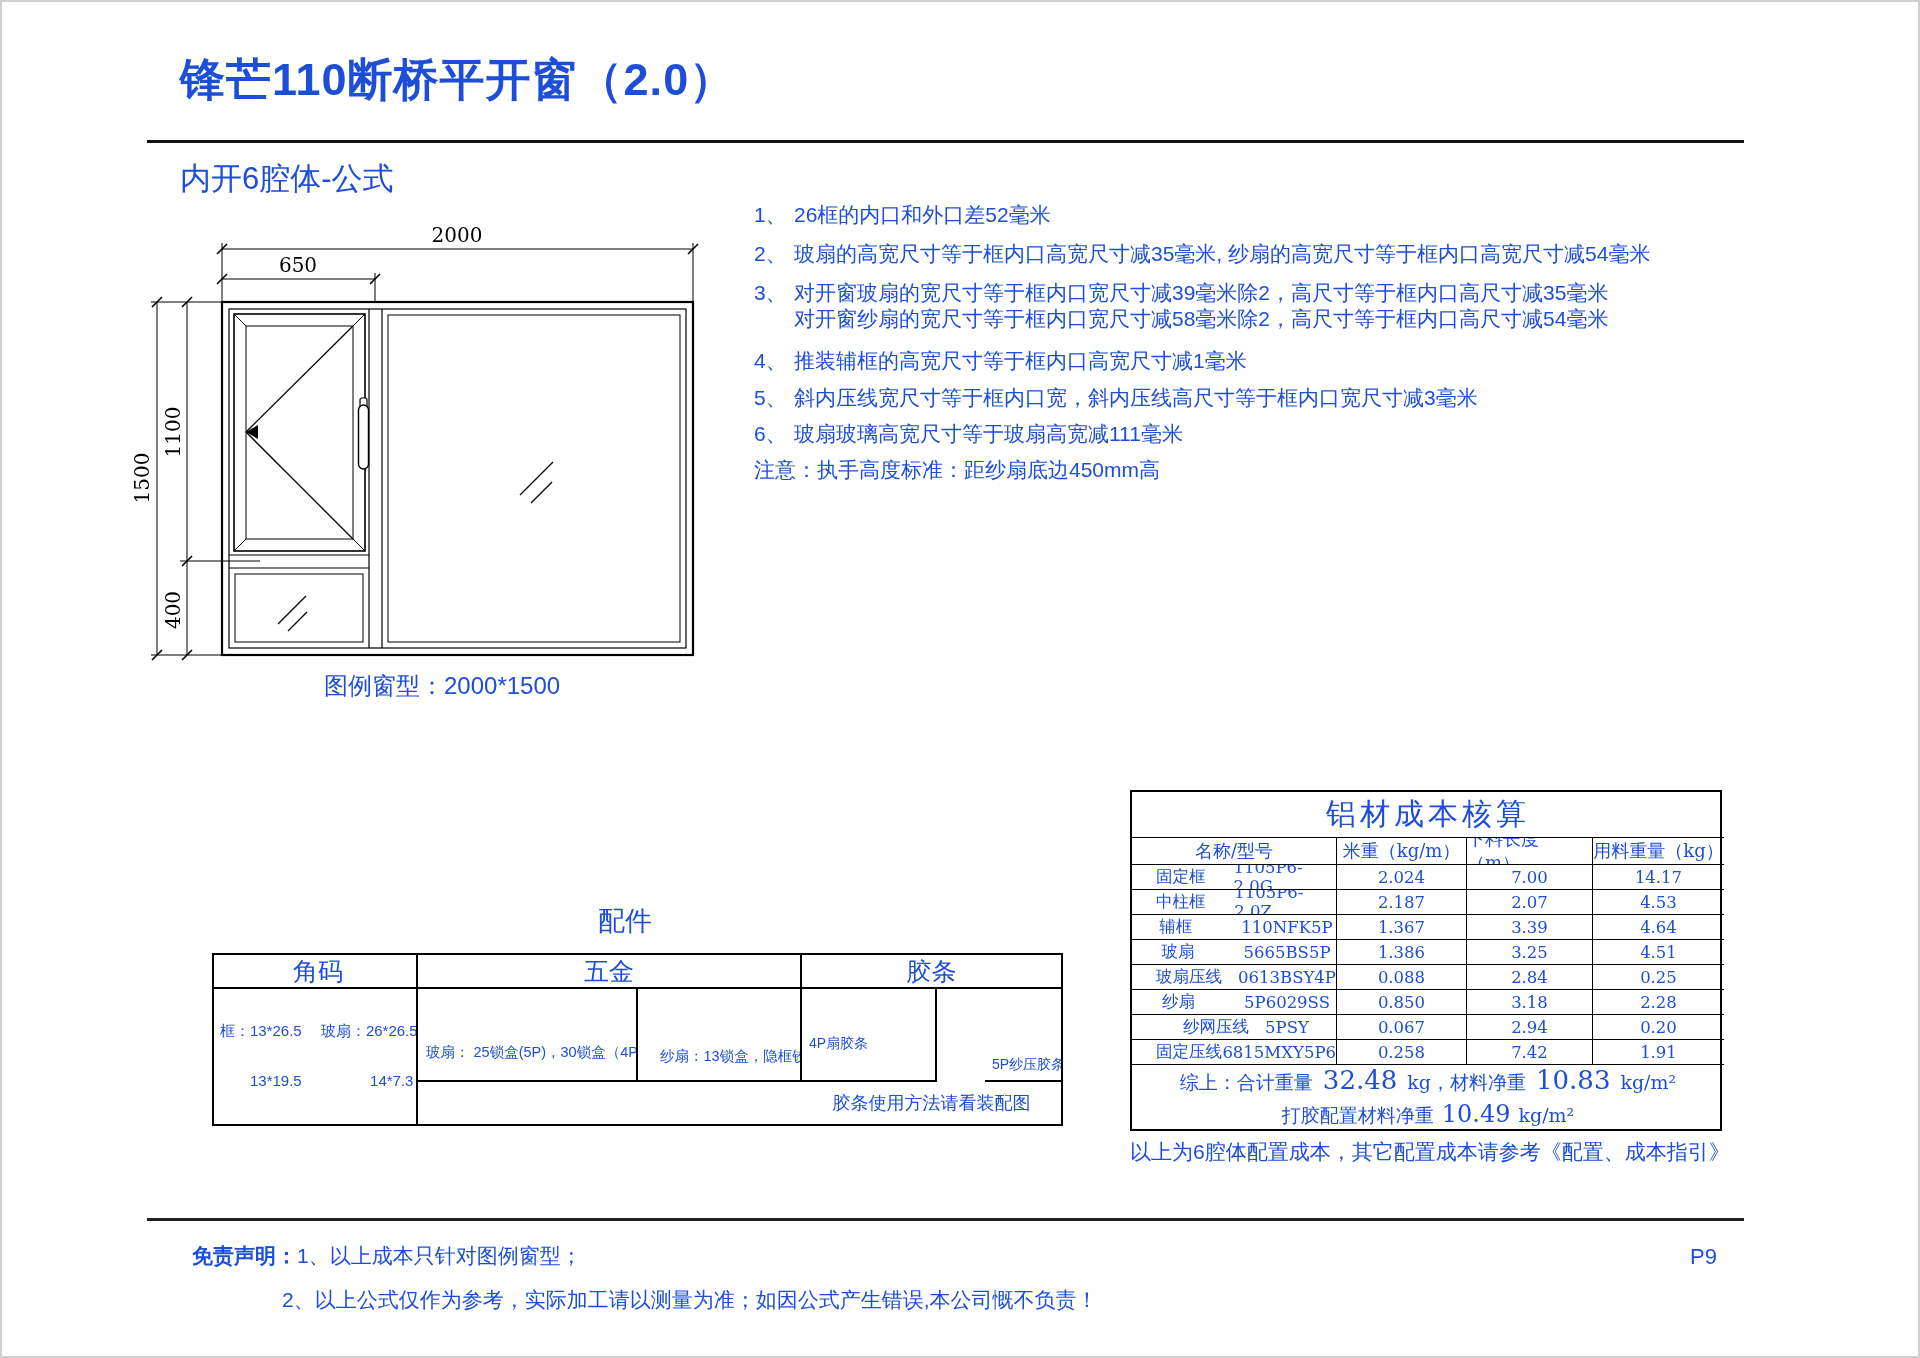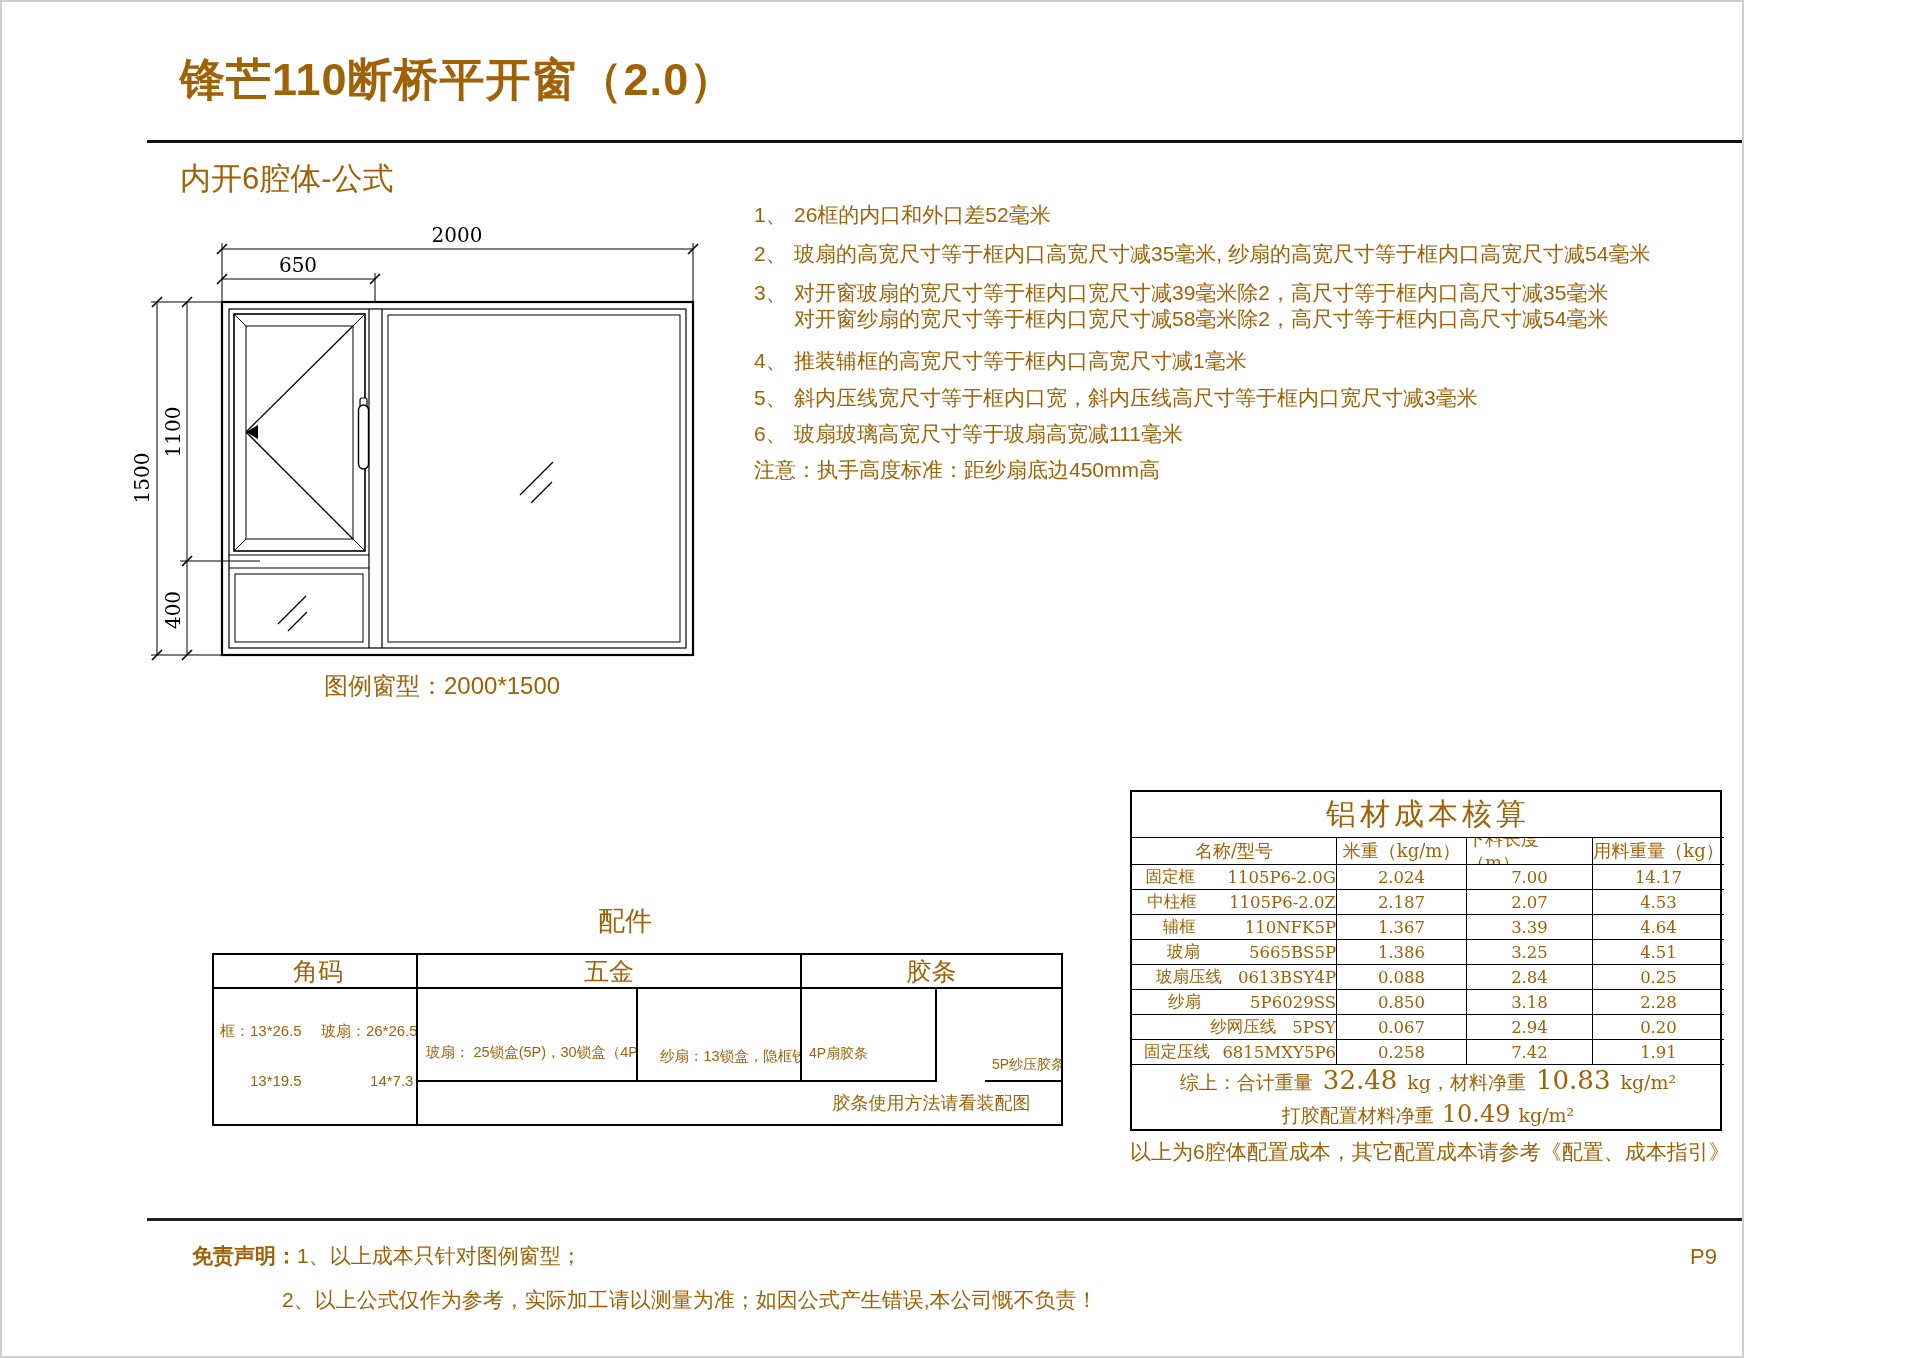--- a/index.html
+++ b/index.html
@@ -1,19 +1,19 @@
 <!DOCTYPE html>
 <html><head>
 <meta charset="utf-8">
 <style>
   html,body{margin:0;padding:0;background:#fff;}
   .page{
-    position:relative;width:1744px;height:1358px;background:#ffffff;
+    position:relative;width:1920px;height:1358px;background:#ffffff;
     box-sizing:border-box;border:2px solid #cfcfcf;overflow:hidden;
-    font-family:"Liberation Sans", sans-serif;color:#a16207;
+    font-family:"Liberation Sans", sans-serif;color:#1d4ed8;
   }
   
   .title{position:absolute;left:178px;top:48px;font-size:45px;font-weight:600;letter-spacing:1px;}
   .title-rule{position:absolute;left:145px;top:138px;width:1597px;height:3px;background:#111;}
   .subtitle{position:absolute;left:178px;top:156px;font-size:31px;font-weight:500;}
   
   .drawing{position:absolute;left:128px;top:220px;}
   .drawing text{font-family:"DejaVu Serif", serif;font-size:20px;fill:#000;}
   .drawing-caption{position:absolute;left:322px;top:668px;font-size:24px;font-weight:500;}
   
@@ -32,38 +32,38 @@
   }
   .pcell{box-sizing:border-box;border-right:2px solid #000;border-bottom:2px solid #000;overflow:hidden;}
   .pcell.no-r{border-right:none;} .pcell.no-b{border-bottom:none;}
   .phead{display:flex;align-items:center;justify-content:center;font-size:25px;font-weight:500;}
   .h-jiaoma{grid-column:1;grid-row:1;padding-left:6px;}
   .h-wujin{grid-column:2/4;grid-row:1;}
   .h-jiaotiao{grid-column:4/6;grid-row:1;}
   .c-jiaoma{grid-column:1;grid-row:2/4;padding:1px 4px 0 6px;font-size:15px;line-height:16.5px;white-space:pre;}
   .c-wujin-glass{grid-column:2;grid-row:2;padding:8px 2px 0 8px;font-size:14.5px;line-height:22px;white-space:pre;}
   .c-wujin-screen{grid-column:3;grid-row:2;padding:12px 2px 0 22px;font-size:14.5px;line-height:22px;white-space:pre;}
-  .c-jt-left{grid-column:4;grid-row:2;padding:12px 2px 0 7px;font-size:14px;line-height:21px;white-space:pre;}
+  .c-jt-left{grid-column:4;grid-row:2;padding:2px 2px 0 7px;font-size:14px;line-height:21px;white-space:pre;}
   .c-jt-right{grid-column:5;grid-row:2;padding:8px 2px 0 7px;font-size:14px;line-height:27px;white-space:pre;margin-left:48px;}
   .c-iron{grid-column:2/4;grid-row:3;display:flex;align-items:center;justify-content:center;font-size:19px;font-weight:500;}
   .c-glue{grid-column:4/6;grid-row:3;display:flex;align-items:center;justify-content:center;font-size:18px;font-weight:500;}
   
   .cost-table{
     position:absolute;left:1128px;top:788px;width:592px;box-sizing:border-box;
     display:grid;border:2.5px solid #000;
     grid-template-columns:205px 130px 126px 131px;
     grid-template-rows:46px 27px repeat(8,25px) 64px;
     font-family:"DejaVu Serif", serif;
   }
   .ccell{box-sizing:border-box;border-right:1.5px solid #000;border-bottom:1.5px solid #000;
          display:flex;align-items:center;justify-content:center;overflow:hidden;}
   .ccell.no-r{border-right:none;} .ccell.no-b{border-bottom:none;}
   .cost-title{grid-column:1/5;font-size:30px;letter-spacing:4px;}
   .chead{font-size:18px;}
-  .crow-name{justify-content:flex-end;padding-left:12px;font-size:16.5px;}
+  .crow-name{justify-content:center;padding-left:24px;font-size:16.5px;}
   .crow-name .pname{display:inline-block;width:82px;}
   .crow-num{font-size:16.5px;}
   .cost-summary{grid-column:1/5;flex-direction:column;justify-content:center;gap:4px;font-size:19px;}
   .cost-summary .big{font-size:26px;padding:0 10px;}
   .cost-summary .big2{font-size:24px;padding:0 8px;}
   .cost-summary div{display:flex;align-items:baseline;}
   .cost-note{position:absolute;left:1128px;top:1136px;font-size:21px;font-weight:500;}
   
   .footer-rule{position:absolute;left:145px;top:1216px;width:1597px;height:2.5px;background:#222;}
   .footer-l1{position:absolute;left:190px;top:1240px;font-size:21px;font-weight:500;text-align:right;}

